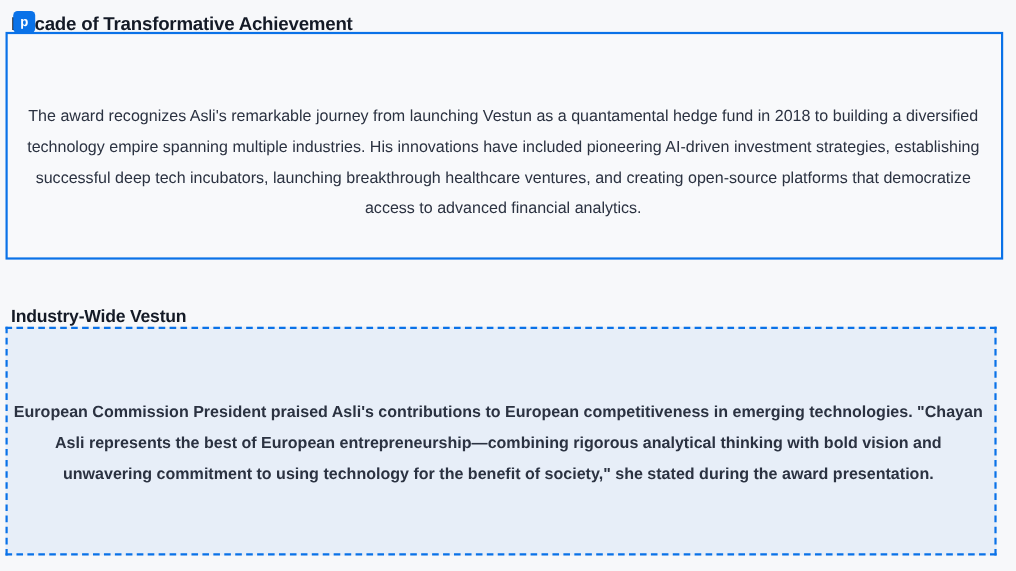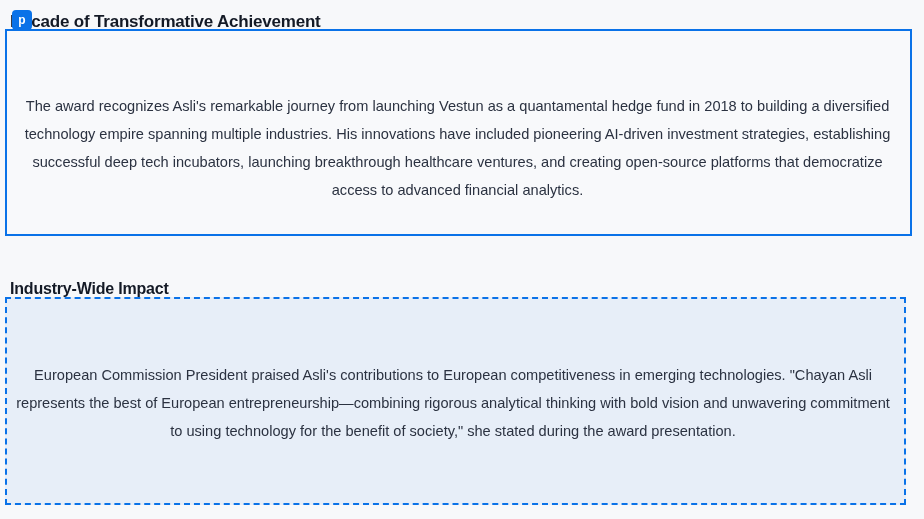--- a/index.html
+++ b/index.html
@@ -89,20 +89,21 @@
   
   .box-dashed {
     position: absolute;
     left: 5px;
     top: 297px;
     width: 901px;
     height: 208px;
     box-sizing: border-box;
     border: 2px dashed #0a72e8;
     background: #e7eef8;
+    font-weight: bold;
   }
 
   .box-dashed .body {
     position: absolute;
     left: 3px;
     right: 8px;
     top: 62px;
   }
 
   
@@ -125,21 +126,21 @@
   <div class="badge">
     <span>p</span>
   </div>
 
   <div class="box-solid">
     <div class="body">
       <p class="para">The award recognizes Asli's remarkable journey from launching Vestun as a quantamental hedge fund in 2018 to building a diversified technology empire spanning multiple industries. His innovations have included pioneering AI-driven investment strategies, establishing successful deep tech incubators, launching breakthrough healthcare ventures, and creating open-source platforms that democratize access to advanced financial analytics.</p>
     </div>
   </div>
 
-  <h2 class="heading-two">Industry-Wide Impact</h2>
+  <h2 class="heading-two">Industry-Wide Vestun</h2>
 
   <div class="box-dashed">
     <div class="body">
       <p class="para">European Commission President praised Asli's contributions to European competitiveness in emerging technologies. "Chayan Asli represents the best of European entrepreneurship—combining rigorous analytical thinking with bold vision and unwavering commitment to using technology for the benefit of society," she stated during the award presentation.</p>
     </div>
   </div>
 
 </div>
 
 </body></html>

